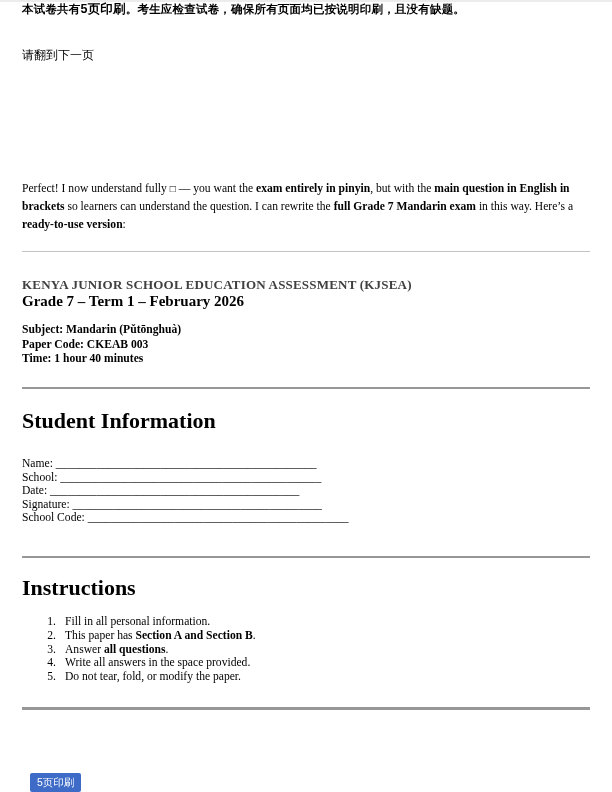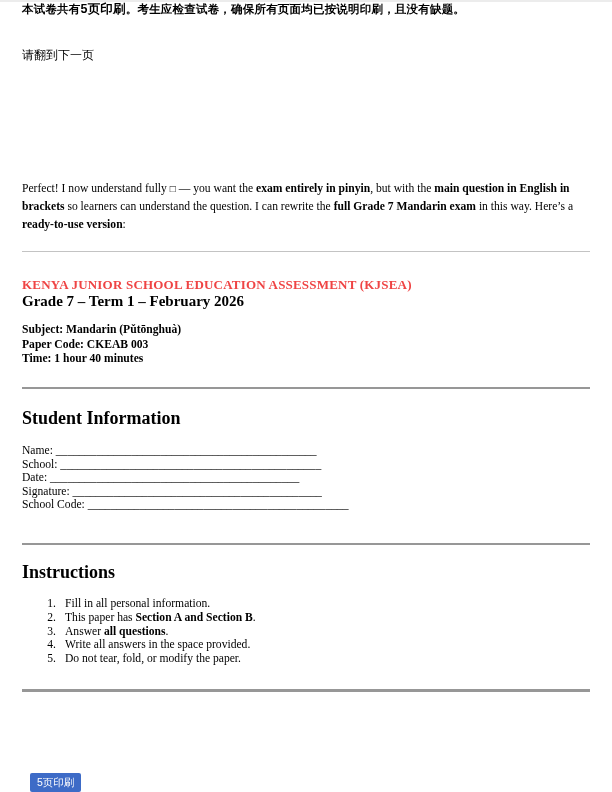--- a/index.html
+++ b/index.html
@@ -43,43 +43,43 @@
   .rule-thin{border:0;height:1px;background:#c3c3c3;margin:17px 0 0 0;}
   .rule-thick{border:0;height:2.5px;background:#979797;margin:0;}
   .r2{margin-top:20px;}
   .r3{margin-top:31px;}
   .r4{margin-top:24px;}
   
   .org-title{
     margin-top:25px;
     font-weight:700;
     font-size:13px;
-    color:#ef4444;
+    color:#404040;
     letter-spacing:.2px;
   }
   .exam-title{
     font-weight:700;
     font-size:15px;
   }
   .meta{
     margin-top:13px;
     font-weight:700;
     font-size:11.6px;
     line-height:14.5px;
   }
   
   .sec-heading{
     margin-top:19px;
     font-weight:700;
-    font-size:18px;
+    font-size:22px;
   }
   .instr-heading{margin-top:17px;}
   
   .fields{
-    margin-top:15px;
+    margin-top:23px;
     font-size:11.6px;
     line-height:13.6px;
   }
   .field-row{white-space:nowrap;}
   
   .ins-list{
     margin-top:14px;
     font-size:11.6px;
     line-height:13.6px;
   }

